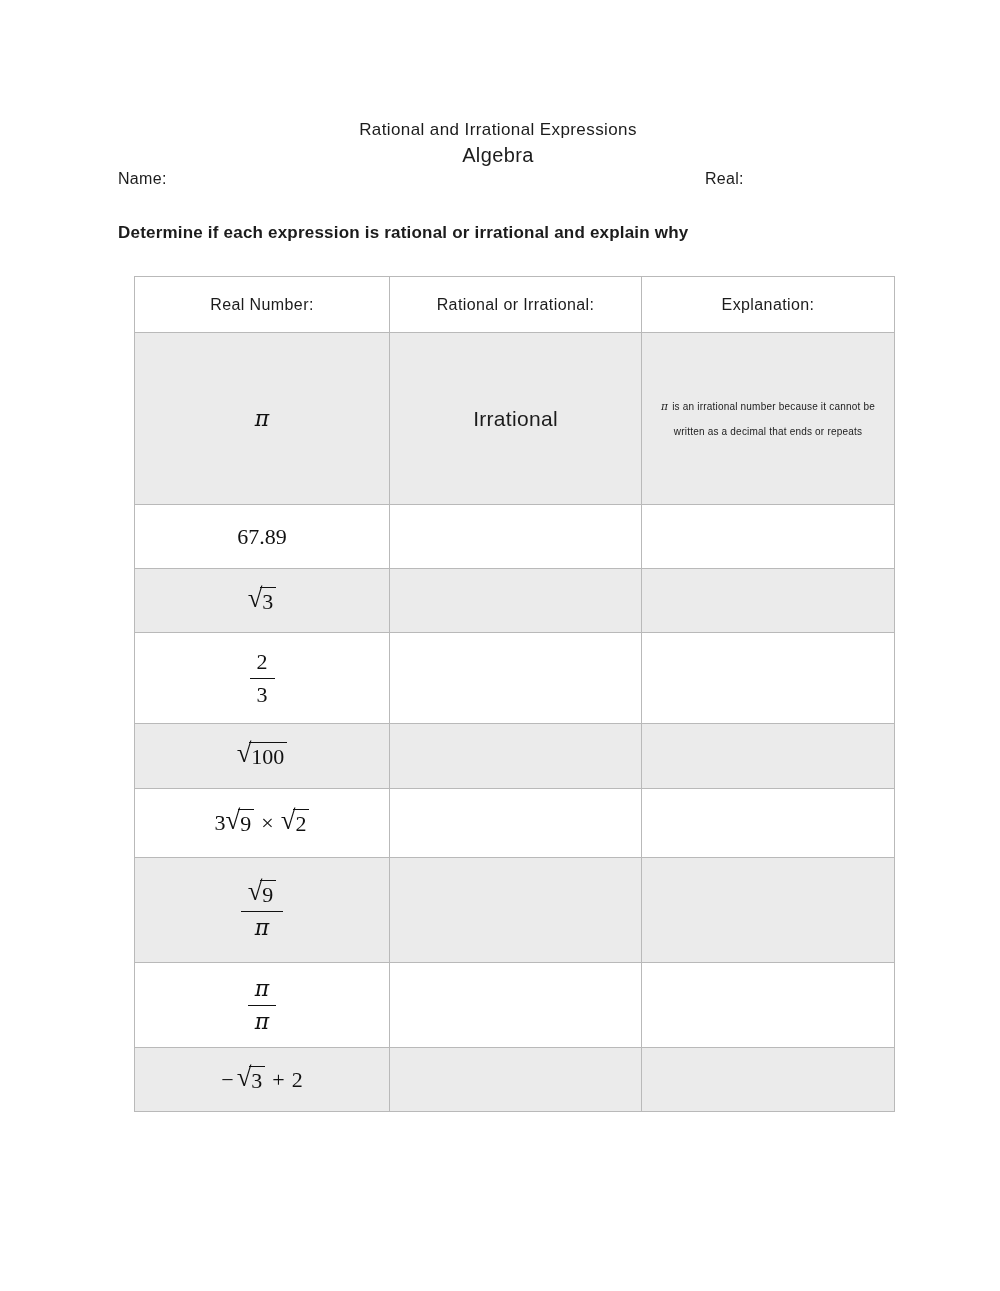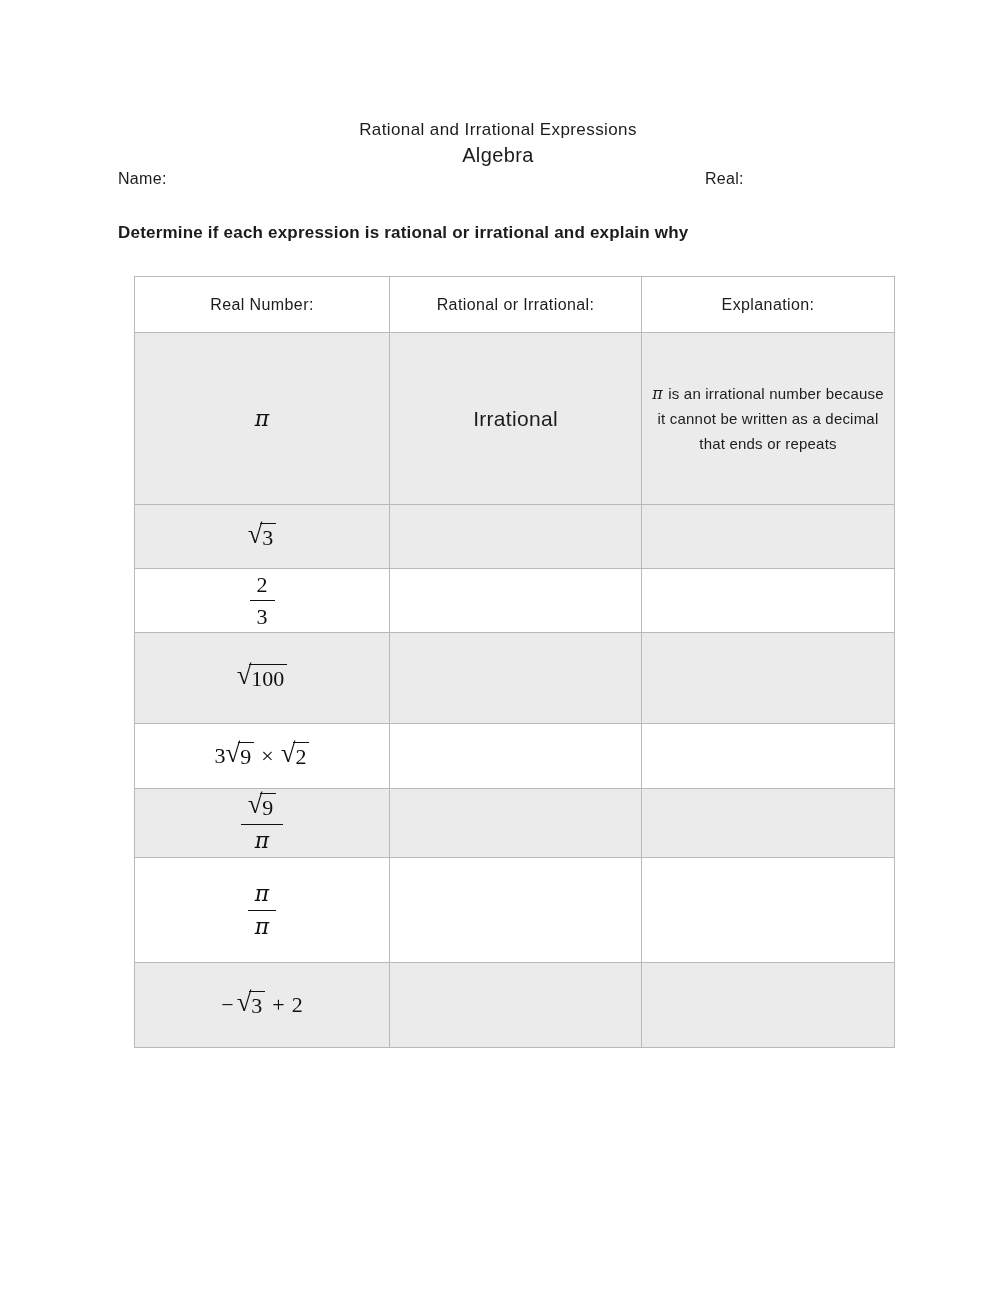--- a/index.html
+++ b/index.html
@@ -30,21 +30,21 @@
   .worksheet th{height:56px;font-weight:400;font-size:16px;letter-spacing:.4px;background:#ffffff;}
   .worksheet td{height:64px;background:#ffffff;}
   tr.shaded td{background:var(--row-shade);}
   tbody tr:nth-child(1) td{height:172px;}
   tbody tr:nth-child(4) td{height:91px;}
   tbody tr:nth-child(5) td{height:65px;}
   tbody tr:nth-child(6) td{height:69px;}
   tbody tr:nth-child(7) td{height:105px;}
   tbody tr:nth-child(8) td{height:85px;}
   td.classification-cell{font-size:21px;letter-spacing:.3px;}
-  td.explanation-cell{font-size:15px;line-height:25px;letter-spacing:.2px;padding:6px 8px;}
+  td.explanation-cell{font-size:10px;line-height:25px;letter-spacing:.2px;padding:6px 8px;}
   td.explanation-cell .inner{max-width:236px;margin:0 auto;}
   .pi-char{font-family:"DejaVu Serif","Liberation Serif",serif;font-style:italic;font-size:1.06em;padding-right:1px;}
 
   
   .math{font-family:"Liberation Serif","DejaVu Serif",serif;font-size:22px;color:#111;
         display:inline-flex;align-items:center;white-space:nowrap;}
   .math .mn{line-height:1.15;}
   .math .mi{font-style:italic;font-family:"DejaVu Serif","Liberation Serif",serif;line-height:1.15;}
   .math .mo{padding:0 7px;line-height:1.15;}
   .math .mo.lead{padding:0 3px 0 0;}
@@ -88,20 +88,27 @@
     <tbody>
         <tr class="shaded">
           <td class="expression-cell"><span class="math">
               <i class="mi">π</i>
             </span></td>
           <td class="classification-cell">Irrational</td>
           <td class="explanation-cell">
             <div class="inner"><i class="pi-char">π</i> is an irrational number because it cannot be written as a decimal that ends or repeats</div>
           </td>
         </tr>
+        <tr>
+          <td class="expression-cell"><span class="math">
+              <span class="mn">67.89</span>
+            </span></td>
+          <td class="classification-cell"></td>
+          <td class="explanation-cell"></td>
+        </tr>
         <tr class="shaded">
           <td class="expression-cell"><span class="math">
               <span class="sqrt">
                 <span class="sign">√</span>
                 <span class="radicand">
                   <span class="mn">3</span>
                 </span>
               </span>
             </span></td>
           <td class="classification-cell"></td>

